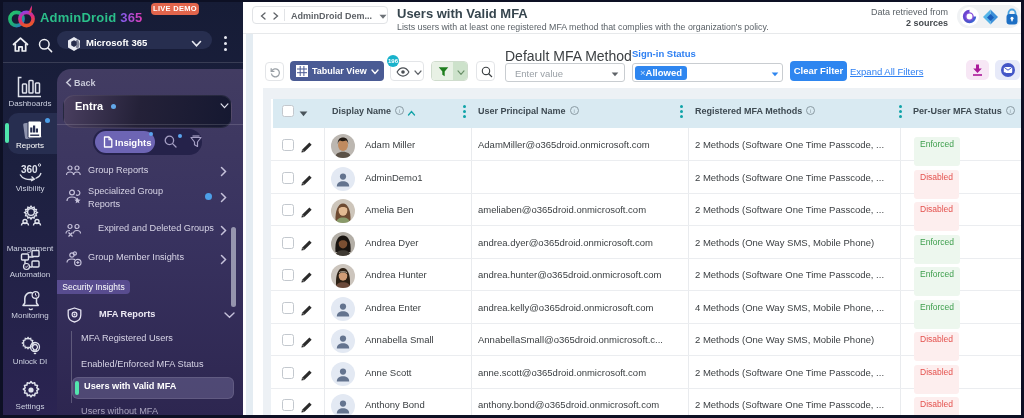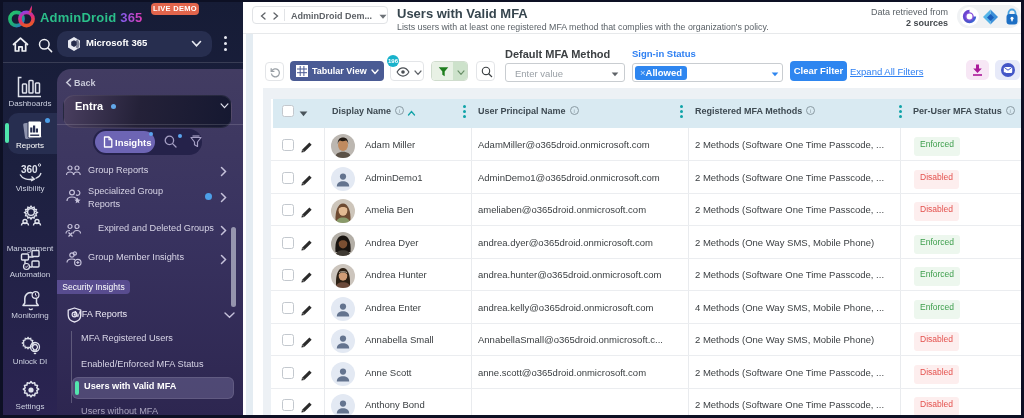--- a/index.html
+++ b/index.html
@@ -27,21 +27,21 @@
   .th { position:absolute; font-size:9px; font-weight:bold; color:#3e4a52; top:104px; white-space:nowrap; }
   .tdots { position:absolute; top:103px; width:3px; height:13px; }
   .tdots i { position:absolute; left:0; width:3px; height:3px; border-radius:50%; background:#0fa3a8; }
   .info { display:inline-block; width:9px; height:9px; border:1px solid #8a9aa3; border-radius:50%; font-size:6px; line-height:8px; text-align:center; color:#8a9aa3; font-style:normal; vertical-align:1px; margin-left:4px; font-weight:normal;}
   .row-line { position:absolute; left:268px; right:0; height:1px; background:#ebedf0; }
   .colline { position:absolute; top:126px; bottom:0; width:1px; background:#e9ebee; }
   .cb { position:absolute; left:279px; width:12px; height:12px; border:1px solid #c3c8ce; border-radius:2.5px; background:#fff; }
   .name { position:absolute; left:362px; font-size:9.5px; color:#3c4043; white-space:nowrap; }
   .upn { position:absolute; left:475px; font-size:9.5px; color:#3c4043; white-space:nowrap; }
   .mfam { position:absolute; left:692px; font-size:9.5px; color:#3c4043; white-space:nowrap; }
-  .chip { position:absolute; left:911px; font-size:8.5px; height:19px; line-height:15px; padding:0 6px; border-radius:3px; }
+  .chip { position:absolute; left:911px; font-size:8.5px; height:29px; line-height:15px; padding:0 6px; border-radius:3px; }
   .chip.en { color:#3d9e4c; background:#edf7ee; }
   .chip.dis { color:#e4514d; background:#fdeeee; }
   .pencil { position:absolute; left:297px; width:13px; height:13px; }
   .avatar { position:absolute; left:328px; width:24px; height:24px; border-radius:50%; overflow:hidden; }
 </style>
 </head>
 <body>
 <div id="stage">
  <div id="frame">
 
@@ -68,21 +68,21 @@
     <div class="abs" style="left:148px;top:1px;width:48px;height:12px;background:#e2654c;border-radius:4px;color:#fff;font-size:7.5px;font-weight:bold;text-align:center;line-height:12px;letter-spacing:0.3px;">LIVE DEMO</div>
 
     <svg class="abs" style="left:9px;top:35px" width="17" height="16" viewBox="0 0 17 16">
       <path d="M1.5 7.5 L8.5 1.2 L15.5 7.5" fill="none" stroke="#f0f1f5" stroke-width="1.7" stroke-linecap="round" stroke-linejoin="round"></path>
       <path d="M3.3 6.8 V14 H6.8 V9.8 H10.2 V14 H13.7 V6.8" fill="none" stroke="#f0f1f5" stroke-width="1.7" stroke-linejoin="round"></path>
     </svg>
     <svg class="abs" style="left:35px;top:36px" width="15" height="15" viewBox="0 0 15 15">
       <circle cx="6.3" cy="6.3" r="4.8" fill="none" stroke="#f0f1f5" stroke-width="1.5"></circle>
       <line x1="10" y1="10" x2="13.6" y2="13.6" stroke="#f0f1f5" stroke-width="1.5" stroke-linecap="round"></line>
     </svg>
-    <div class="abs" style="left:54px;top:29px;width:155px;height:26px;background:#272e4f;border-radius:10px;">
+    <div class="abs" style="left:54px;top:29px;width:155px;height:18px;background:#272e4f;border-radius:10px;">
       <svg class="abs" style="left:9px;top:5px" width="16" height="16" viewBox="0 0 16 16">
         <path d="M8 1 L14 4.5 V11.5 L8 15 L2 11.5 V4.5 Z" fill="#e8eaf2"></path>
         <path d="M8 4.2 L10.8 5.8 V9.2 L8 11 L5.2 9.2 V5.8 Z" fill="#262c4c"></path>
         <path d="M11.5 3.2 A6.5 6.5 0 0 1 11.5 12.8 L9.5 11 A4 4 0 0 0 9.5 5 Z" fill="#262c4c" opacity="0.55"></path>
       </svg>
       <span class="abs" style="left:29px;top:6px;font-size:9.5px;font-weight:bold;color:#fff;white-space:nowrap;">Microsoft 365</span>
       <svg class="abs" style="left:134px;top:9px" width="11" height="8" viewBox="0 0 11 8">
             <path d="M1.5 1.5 L5.5 5.8 L9.5 1.5" fill="none" stroke="#e8eaf2" stroke-width="1.6" stroke-linecap="round"></path>
           </svg>
     </div>
@@ -258,21 +258,21 @@
             <path d="M1.5 1.5 L5.5 5.5 L1.5 9.5" fill="none" stroke="#c5c1da" stroke-width="1.5" stroke-linecap="round"></path>
           </svg>
 
       <div class="abs" style="left:0px;top:211px;width:73px;height:14px;background:#584c8f;border-radius:0 4px 4px 0;color:#fff;font-size:8.5px;font-weight:normal;line-height:14px;text-align:center;white-space:nowrap;">Security Insights</div>
 
       <svg class="abs" style="left:10px;top:238px" width="15" height="16" viewBox="0 0 15 16">
             <path d="M7.5 1 L13.8 3.2 V8 c0 3.8-2.7 6.2-6.3 7 C3.9 14.2 1.2 11.8 1.2 8 V3.2 Z" fill="none" stroke="#e4e2f0" stroke-width="1.3" stroke-linejoin="round"></path>
             <circle cx="7.5" cy="7.5" r="2.4" fill="none" stroke="#e4e2f0" stroke-width="1.2"></circle>
             <circle cx="7.5" cy="7.5" r="0.9" fill="#e4e2f0"></circle>
           </svg>
-      <div class="mi-text" style="left:17px;top:240px;color:#ece9f4;">MFA Reports</div>
+      <div class="mi-text" style="left:42px;top:240px;color:#ece9f4;font-weight:bold;">MFA Reports</div>
       <svg class="abs" style="left:167px;top:243px" width="11" height="7" viewBox="0 0 11 7">
             <path d="M1 1 L5.5 5.3 L10 1" fill="none" stroke="#c5c1da" stroke-width="1.4" stroke-linecap="round"></path>
           </svg>
 
       <div class="abs" style="left:14px;top:262px;width:1px;height:72px;background:rgba(255,255,255,0.22);"></div>
       <div class="mi-text" style="left:24px;top:264px;">MFA Registered Users</div>
       <div class="mi-text" style="left:24px;top:290px;">Enabled/Enforced MFA Status</div>
       <div class="abs" style="left:15px;top:308px;width:162px;height:22px;border-radius:6px;background:rgba(150,142,190,0.32);border:1px solid rgba(255,255,255,0.10);"></div>
       <div class="abs" style="left:18px;top:312px;width:3.5px;height:14px;border-radius:2px;background:#53e6ae;"></div>
       <div class="mi-text" style="left:27px;top:312px;color:#fff;font-weight:bold;">Users with Valid MFA</div>
@@ -365,21 +365,21 @@
       <svg class="abs" style="left:25px;top:8px" width="8" height="6" viewBox="0 0 9 7">
             <path d="M1 1 L4.5 5 L8 1" fill="none" stroke="#6a8f69" stroke-width="1.4" stroke-linecap="round"></path>
           </svg>
     </div>
     <div class="abs" style="left:223px;top:27px;width:19px;height:20px;border:1px solid #e3e5e8;border-radius:4px;">
       <svg class="abs" style="left:4px;top:4px" width="12" height="12" viewBox="0 0 13 13">
             <circle cx="5.4" cy="5.4" r="4" fill="none" stroke="#3c4043" stroke-width="1.2"></circle>
             <line x1="8.6" y1="8.6" x2="11.5" y2="11.5" stroke="#3c4043" stroke-width="1.5" stroke-linecap="round"></line>
           </svg>
     </div>
-    <div class="abs" style="left:252px;top:14px;font-size:11px;font-weight:bold;color:#3c4043;white-space:nowrap;">Default MFA Method</div>
+    <div class="abs" style="left:252px;top:14px;font-size:14px;font-weight:normal;color:#3c4043;white-space:nowrap;">Default MFA Method</div>
     <div class="abs" style="left:252px;top:29px;width:120px;height:19px;border:1px solid #c9cdd1;border-radius:3px;background:#fff;">
       <span class="abs" style="left:9px;top:4px;font-size:9.5px;color:#9aa0a6;">Enter value</span>
       <svg class="abs" style="left:105px;top:7.5px" width="8" height="5" viewBox="0 0 9 6">
             <path d="M0.5 0.5 L4.5 5 L8.5 0.5" fill="#5f6368"></path>
           </svg>
     </div>
     <div class="abs" style="left:379px;top:14px;font-size:9.5px;font-weight:bold;color:#2d7ff2;white-space:nowrap;">Sign-in Status</div>
     <div class="abs" style="left:379px;top:29px;width:151px;height:19px;border:1px solid #c9cdd1;border-radius:3px;background:#fff;">
       <div class="abs" style="left:2px;top:2px;height:14px;background:#2e86f0;border-radius:3px;padding:0 5px;color:#fff;font-size:9.5px;line-height:14px;font-weight:bold;"><span style="opacity:0.75;font-weight:normal;">×</span>Allowed</div>
       <svg class="abs" style="left:138px;top:7.5px" width="8" height="5" viewBox="0 0 9 6">
@@ -465,21 +465,20 @@
   <div class="cb" style="top:170px;"></div>
 <svg class="pencil" style="margin-top:3px;top:169px" width="15" height="15" viewBox="0 0 15 15">
         <path d="M10.8 1.6 L13.4 4.2 L5 12.6 L1.6 13.4 L2.4 10 Z" fill="#2b2b2b"></path>
         <path d="M2.4 10 L5 12.6" stroke="#fff" stroke-width="0.6"></path>
       </svg>
 <div class="avatar" style="top:165px;background:#e3e9f3;"><svg width="24" height="24" viewBox="0 0 24 24">
           <circle cx="12" cy="9.6" r="3.1" fill="#64748f"></circle>
           <path d="M5.8 19.5 c0-3.6 2.8-5.2 6.2-5.2 s6.2 1.6 6.2 5.2 z" fill="#64748f"></path>
         </svg></div>
   <div class="name" style="top:170px;">AdminDemo1</div>
-  <div class="upn" style="top:170px;">AdminDemo1@o365droid.onmicrosoft.com</div>
   <div class="mfam" style="top:170px;">2 Methods (Software One Time Passcode, ...</div>
   <div class="chip dis" style="top:168px;">Disabled</div>
   <div class="cb" style="top:202px;"></div>
 <svg class="pencil" style="margin-top:3px;top:201px" width="15" height="15" viewBox="0 0 15 15">
         <path d="M10.8 1.6 L13.4 4.2 L5 12.6 L1.6 13.4 L2.4 10 Z" fill="#2b2b2b"></path>
         <path d="M2.4 10 L5 12.6" stroke="#fff" stroke-width="0.6"></path>
       </svg>
 <div class="avatar" style="top:197px;background:#cdc5ba;"><svg width="24" height="24" viewBox="0 0 24 24">
           <path d="M4.5 22 C4 12 7 4.5 12 4.5 s8 7.5 7.5 17.5 z" fill="#6d4a31"></path>
           <ellipse cx="12" cy="11.5" rx="4.4" ry="5.2" fill="#e3ba92"></ellipse>
@@ -563,16 +562,17 @@
   <div class="cb" style="top:397px;"></div>
 <svg class="pencil" style="margin-top:3px;top:396px" width="15" height="15" viewBox="0 0 15 15">
         <path d="M10.8 1.6 L13.4 4.2 L5 12.6 L1.6 13.4 L2.4 10 Z" fill="#2b2b2b"></path>
         <path d="M2.4 10 L5 12.6" stroke="#fff" stroke-width="0.6"></path>
       </svg>
 <div class="avatar" style="top:392px;background:#e3e9f3;"><svg width="24" height="24" viewBox="0 0 24 24">
           <circle cx="12" cy="9.6" r="3.1" fill="#64748f"></circle>
           <path d="M5.8 19.5 c0-3.6 2.8-5.2 6.2-5.2 s6.2 1.6 6.2 5.2 z" fill="#64748f"></path>
         </svg></div>
   <div class="name" style="top:397px;">Anthony Bond</div>
+  <div class="upn" style="top:397px;">anthony.bond@o365droid.onmicrosoft.com</div>
   <div class="mfam" style="top:397px;">2 Methods (Software One Time Passcode, ...</div>
   <div class="chip dis" style="top:395px;">Disabled</div>
  </div>
 </div>
 
 </body></html>

